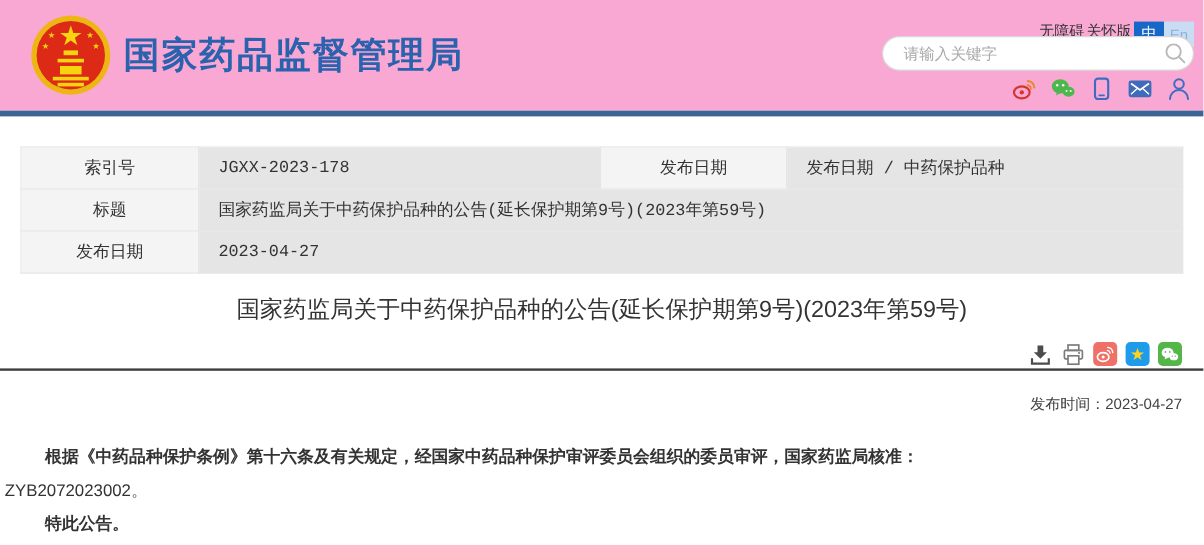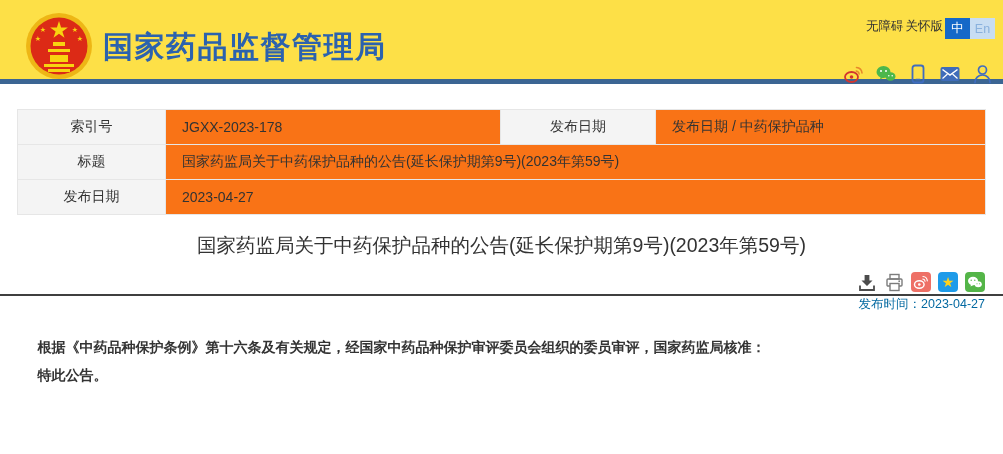--- a/index.html
+++ b/index.html
@@ -1,20 +1,20 @@
 <!DOCTYPE html>
 <html><head>
 <meta charset="utf-8">
 <style>
   * { margin:0; padding:0; box-sizing:border-box; }
   html,body { width:1003px; height:454px; background:#fff;
     font-family:"Liberation Sans","DejaVu Sans",sans-serif; color:#333; overflow:hidden; }
 
   
-  .site-header { position:relative; width:1003px; height:79px; background:#fde047; }
+  .site-header { position:relative; width:1003px; height:92px; background:#f9a8d4; }
   .logo-wrap { position:absolute; left:25px; top:12px; display:flex; align-items:center; }
   .brand-text { margin-left:10px; }
   .brand-zh { font-size:30px; font-weight:bold; color:#2b62ae; letter-spacing:1.5px; line-height:34px; }
   .brand-en { font-size:13.2px; color:#2b62ae; margin-top:4px; letter-spacing:.2px; }
 
   .utility { position:absolute; top:18px; right:8px; display:flex; align-items:flex-start; gap:2px; font-size:12.5px; color:#333; }
   .utility a { text-decoration:none; color:#333; cursor:pointer; }
   .lang-toggle { display:flex; }
   .lang-btn { width:25px; height:21px; display:flex; align-items:center; justify-content:center; font-size:12.5px; cursor:pointer; }
   .lang-zh { background:#1568c8; color:#fff; }
@@ -27,38 +27,38 @@
   .searchbox input::placeholder { color:#a9a9a9; }
   .search-btn { width:30px; height:27px; display:flex; align-items:center; justify-content:center; cursor:pointer; }
 
   .header-icons { position:absolute; top:64px; right:10px; display:flex; align-items:center; gap:10px; }
   .hicon { width:22px; height:20px; display:flex; align-items:center; justify-content:center; cursor:pointer; }
 
   .blue-bar { width:1003px; height:5px; background:#3b6593; }
 
   
   .infobox { margin:25px 0 0 17px; width:968px; border-collapse:collapse; table-layout:fixed; font-size:14px; }
-  .infobox td { border:1px solid #e6e6e6; height:35px; }
+  .infobox td { border:1px solid #e6e6e6; height:35px;font-family:Liberation Mono, monospace; }
   .infobox td.lbl { background:#f4f4f4; text-align:center; color:#333; }
-  .infobox td.val { background:#f97316; padding-left:16px; color:#333; }
+  .infobox td.val { background:#e5e5e5; padding-left:16px; color:#333; }
 
   
   .doc-heading { margin-top:17px; text-align:center; font-size:19.5px; color:#333; line-height:26px; }
 
   .tools-row { margin-top:13px; height:22px; display:flex; justify-content:flex-end; align-items:center; gap:7px; padding-right:18px; }
   .tool-btn { width:20px; height:20px; display:flex; align-items:center; justify-content:center; cursor:pointer; }
   .share-btn { width:20px; height:20px; border-radius:4px; display:flex; align-items:center; justify-content:center; cursor:pointer; }
   .share-weibo { background:#ee7066; }
   .share-qzone { background:#1e9be9; }
   .share-qzone .qz-star { color:#ffd21e; font-size:14px; line-height:14px; }
   .share-wechat { background:#54b548; }
 
   .doc-divider { margin-top:1px; width:1003px; height:2px; background:#3f3f3f; }
 
-  .publish-time { margin-top:0; padding-right:18px; text-align:right; font-size:12.5px; color:#0369a1; }
+  .publish-time { margin-top:20px; padding-right:18px; text-align:right; font-size:12.5px; color:#404040; }
 
   .doc-body { margin-top:24px; padding:0 4px; font-size:14px; color:#333; }
   .doc-line { line-height:21px; margin-bottom:7px; }
   .doc-line.indent { text-indent:2.4em;font-weight:bold; }
 </style>
 </head>
 <body>
 
 <div class="site-header">
   <div class="logo-wrap">
@@ -83,20 +83,29 @@
 
   <div class="utility">
     <a>无障碍</a>
     <a>关怀版</a>
     <div class="lang-toggle">
       <div class="lang-btn lang-zh">中</div>
       <div class="lang-btn lang-en">En</div>
     </div>
   </div>
 
+  <div class="searchbox">
+    <input type="text" placeholder="请输入关键字" style="">
+    <div class="search-btn">
+      <svg width="19" height="19" viewBox="0 0 19 19">
+        <circle cx="8" cy="8" r="6" fill="none" stroke="#b9b9b9" stroke-width="1.6"></circle>
+        <line x1="12.5" y1="12.5" x2="17" y2="17" stroke="#b9b9b9" stroke-width="1.6" stroke-linecap="round"></line>
+      </svg>
+    </div>
+  </div>
 
   <div class="header-icons">
     <div class="hicon">
       <svg width="22" height="20" viewBox="0 0 22 20">
         <path d="M13.5 3.5 q5 .5 5.5 5.5" fill="none" stroke="#e8872a" stroke-width="1.6" stroke-linecap="round"></path>
         <path d="M13.2 7 q2.6 .4 3 3" fill="none" stroke="#e8872a" stroke-width="1.4" stroke-linecap="round"></path>
         <ellipse cx="8.5" cy="13" rx="6.5" ry="5" fill="none" stroke="#d3352f" stroke-width="1.8"></ellipse>
         <circle cx="8.5" cy="13" r="1.8" fill="#d3352f"></circle>
       </svg>
     </div>
@@ -200,14 +209,15 @@
     </svg>
   </div>
 </div>
 
 <div class="doc-divider"></div>
 
 <div class="publish-time">发布时间：2023-04-27</div>
 
 <div class="doc-body">
   <div class="doc-line indent">根据《中药品种保护条例》第十六条及有关规定，经国家中药品种保护审评委员会组织的委员审评，国家药监局核准：</div>
+  <div class="doc-line">ZYB2072023002。</div>
   <div class="doc-line indent">特此公告。</div>
 </div>
 
 </body></html>

